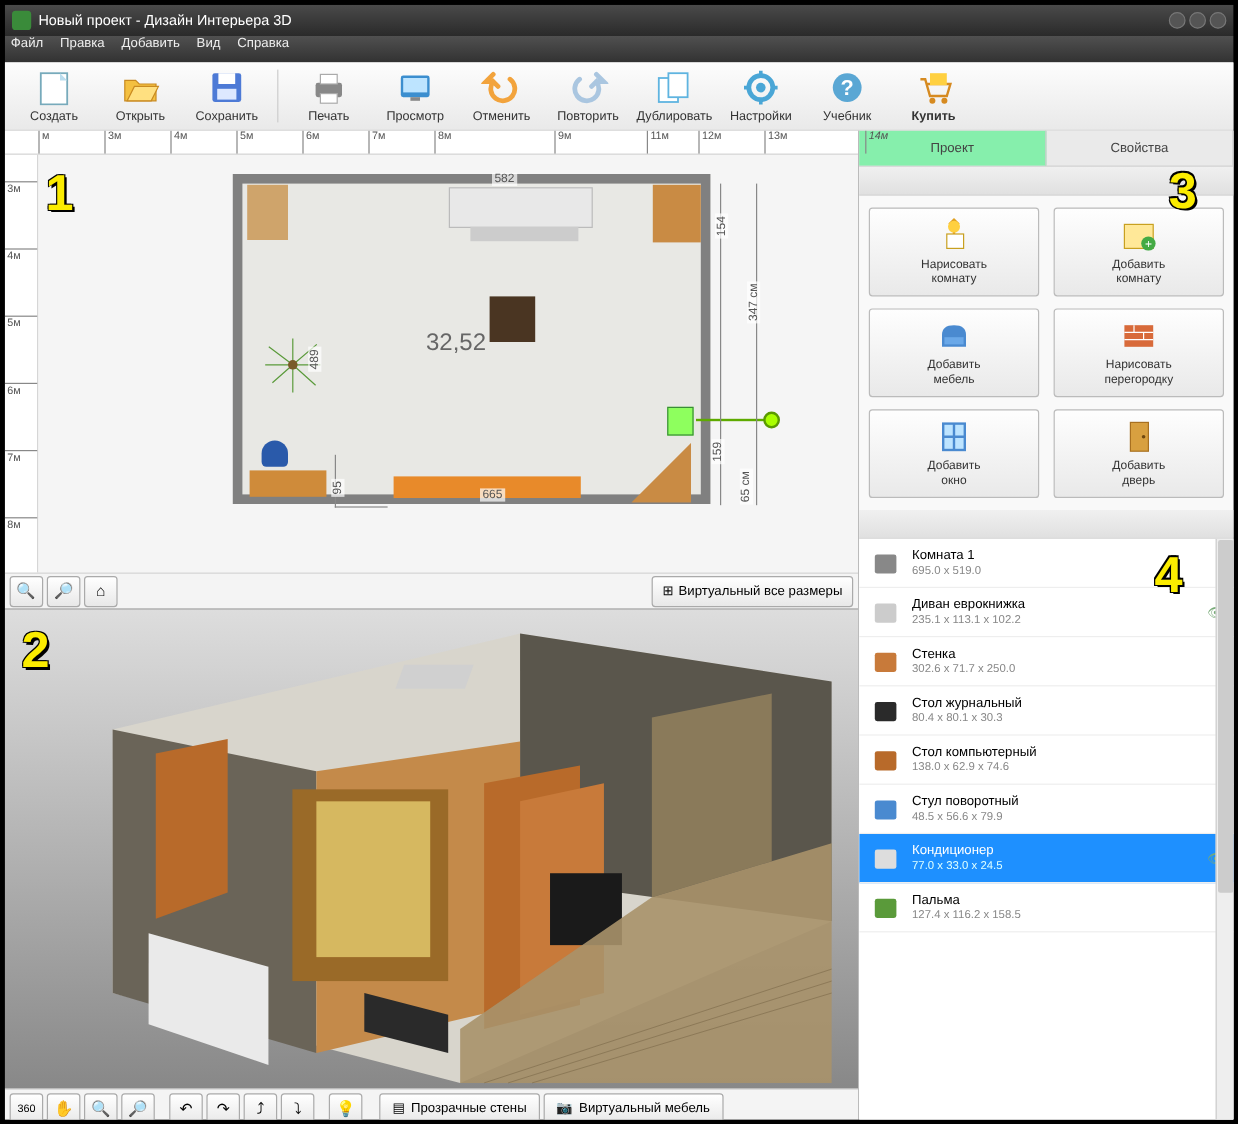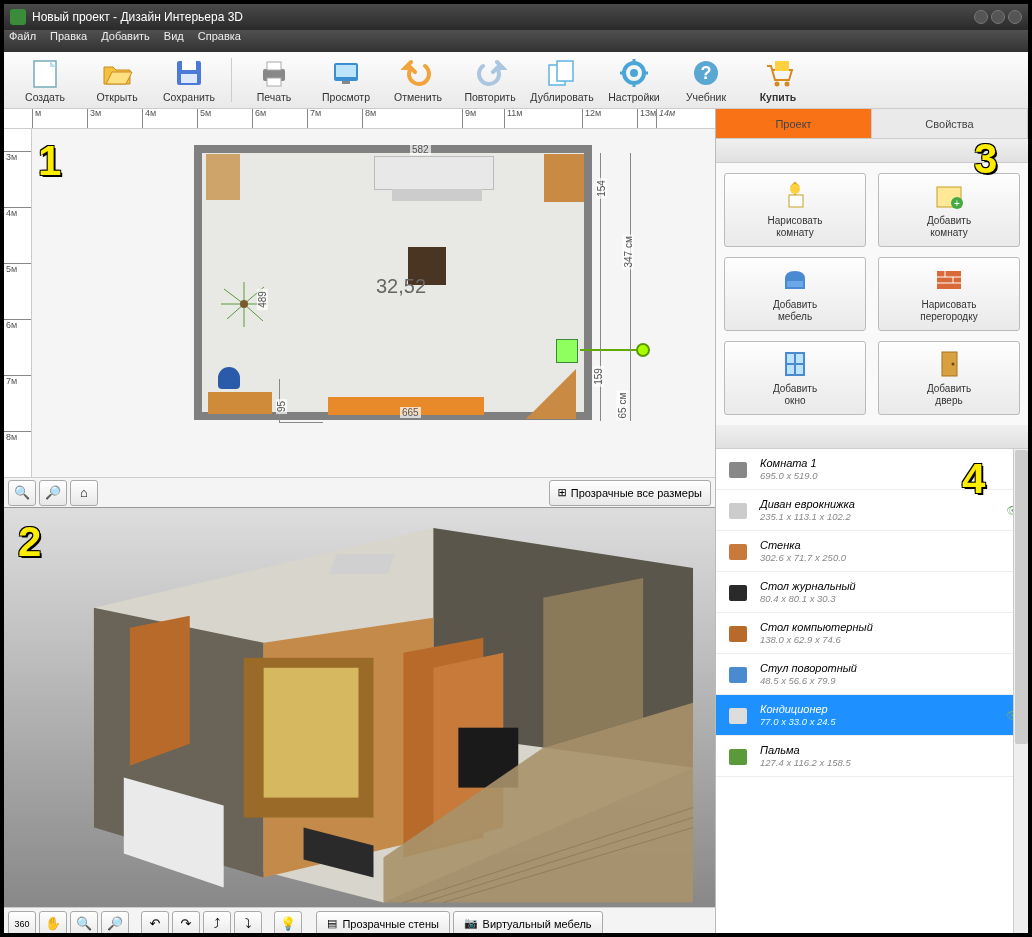--- a/index.html
+++ b/index.html
@@ -30,31 +30,31 @@
 .area-label { position: absolute; font-size: 20px; color: #666; }
 .obj { position: absolute; }
 .plan-controls { height: 30px; border-top: 1px solid #ccc; background: #f4f4f4; display: flex; align-items: center; padding: 0 4px; gap: 3px; }
 .small-btn { width: 28px; height: 26px; border: 1px solid #aaa; background: linear-gradient(#fff,#e8e8e8); border-radius: 3px; display: flex; align-items: center; justify-content: center; font-size: 13px; cursor: pointer; }
 .toggle-dims { margin-left: auto; height: 26px; border: 1px solid #aaa; background: linear-gradient(#fff,#e8e8e8); border-radius: 3px; padding: 0 8px; font-size: 11px; display: flex; align-items: center; gap: 4px; cursor: pointer; }
 .view3d { flex: 1; background: linear-gradient(#ddd,#888); position: relative; border-top: 1px solid #999; }
 .view3d-controls { height: 32px; border-top: 1px solid #ccc; background: #f4f4f4; display: flex; align-items: center; padding: 0 4px; gap: 3px; }
 .wide-btn { height: 26px; border: 1px solid #aaa; background: linear-gradient(#fff,#e8e8e8); border-radius: 3px; padding: 0 10px; font-size: 11px; display: flex; align-items: center; gap: 5px; cursor: pointer; }
 .tabs { height: 30px; display: flex; border-bottom: 1px solid #ccc; background: #eaeaea; }
 .tab { flex: 1; display: flex; align-items: center; justify-content: center; font-size: 11px; color: #444; border-right: 1px solid #ccc; cursor: pointer; }
-.tab.active { background: #f97316; }
+.tab.active { background: #86efac; }
 .panel-header { height: 24px; background: linear-gradient(#f0f0f0,#e0e0e0); border-bottom: 1px solid #ccc; font-size: 11px; color: #888; padding: 4px 10px; }
 .big-buttons { padding: 10px 8px; display: grid; grid-template-columns: 1fr 1fr; gap: 10px 12px; }
 .big-btn { height: 74px; border: 1px solid #bbb; background: linear-gradient(#fefefe,#e9e9e9); border-radius: 3px; display: flex; flex-direction: column; align-items: center; justify-content: center; cursor: pointer; }
 .big-btn .ic { width: 32px; height: 30px; }
 .big-btn .lbl { font-size: 10px; color: #333; text-align: center; line-height: 1.2; margin-top: 4px; }
 .object-list { flex: 1; overflow-y: auto; background: #fff; position: relative; }
 .obj-item { height: 41px; display: flex; align-items: center; padding: 0 8px; border-bottom: 1px solid #eee; cursor: pointer; }
 .obj-item.sel { background: #1e90ff; color: #fff; }
 .obj-icon { width: 28px; height: 28px; margin-right: 8px; display: flex; align-items: center; justify-content: center; }
-.obj-text { flex: 1; font-size: 11px; line-height: 1.3; font-style: italic; }
+.obj-text { flex: 1; font-size: 11px; line-height: 1.3; }
 .obj-text .dims { font-size: 9.5px; color: #888; }
 .obj-item.sel .dims { color: #dff; }
 .eye { width: 14px; font-size: 11px; color: #7a7; }
 .callout { position: absolute; width: 48px; height: 48px; font-size: 42px; font-weight: bold; color: #fbec00; text-shadow: 2px 2px 0 #000, -1px -1px 0 #000, 1px -1px 0 #000, -1px 1px 0 #000; font-family: Impact, Arial Black, sans-serif; z-index: 100; pointer-events: none; }
 .scrollbar { position: absolute; right: 0; top: 0; width: 15px; height: 100%; background: #eee; border-left: 1px solid #ccc; }
 .scrollbar .thumb { width: 13px; margin: 1px; background: #ccc; border-radius: 2px; }
 svg { display: block; }
 </style>
 </head>
 <body>
@@ -195,24 +195,24 @@
       <div class="ruler-h" id="rulerH">
           <div class="tick" style="left: 28px;">м</div>
           <div class="tick" style="left: 83px;">3м</div>
           <div class="tick" style="left: 138px;">4м</div>
           <div class="tick" style="left: 193px;">5м</div>
           <div class="tick" style="left: 248px;">6м</div>
           <div class="tick" style="left: 303px;">7м</div>
           <div class="tick" style="left: 358px;">8м</div>
           <div class="tick" style="left: 413px; margin-left: 45px;">9м</div>
           <div class="tick" style="left: 468px; margin-top: 32px;">10м</div>
-          <div class="tick" style="left: 500px;">11м</div>
+          <div class="tick" style="left: 535px;">11м</div>
           <div class="tick" style="left: 578px;">12м</div>
           <div class="tick" style="left: 633px;">13м</div>
-          <div class="tick" style="left: 652px; font-style: italic;">14м</div>
+          <div class="tick" style="left: 717px; font-style: italic;">14м</div>
         </div>
       <div class="plan-area">
         <div class="ruler-v" id="rulerV">
             <div class="tick" style="top: 22px;">3м</div>
             <div class="tick" style="top: 78px;">4м</div>
             <div class="tick" style="top: 134px;">5м</div>
             <div class="tick" style="top: 190px;">6м</div>
             <div class="tick" style="top: 246px;">7м</div>
             <div class="tick" style="top: 302px;">8м</div>
           </div>
@@ -247,30 +247,30 @@
           <div class="obj" style="left:598px;top:24px;width:1px;height:268px;background:#888"></div>
 
           <span class="dim-label" style="left:378px;top:15px">582</span>
           <span class="dim-label" style="left:559px;top:54px;transform:rotate(-90deg)">154</span>
           <span class="dim-label" style="left:596px;top:135px;transform:rotate(-90deg);transform-origin:left">347 см</span>
           <span class="dim-label" style="left:220px;top:165px;transform:rotate(-90deg)">489</span>
           <span class="dim-label" style="left:368px;top:278px">665</span>
           <span class="dim-label" style="left:242px;top:272px;transform:rotate(-90deg)">95</span>
           <span class="dim-label" style="left:556px;top:242px;transform:rotate(-90deg)">159</span>
           <span class="dim-label" style="left:590px;top:286px;transform:rotate(-90deg);transform-origin:left">65 см</span>
-          <span class="area-label" style="left:344px;top:146px">32,52</span>
+          <span class="area-label" style="left:323px;top:146px">32,52</span>
         </div>
       </div>
       <div class="plan-controls">
         <div class="small-btn">🔍</div>
         <div class="small-btn">🔎</div>
         <div class="small-btn">⌂</div>
         <div class="toggle-dims">
           <span>⊞</span>
-          <span>Прозрачные все размеры</span>
+          <span>Виртуальный все размеры</span>
         </div>
       </div>
       <div class="view3d">
         <div class="callout" style="left:14px;top:10px">2</div>
         <svg width="100%" height="100%" viewBox="0 0 712 400">
           <polygon points="90,320 380,395 690,260 690,60 430,20 90,100" fill="#d8d5cc"></polygon>
           <polygon points="90,100 90,320 260,370 260,135" fill="#6a6458"></polygon>
           <polygon points="430,20 690,60 690,260 430,225" fill="#5a564c"></polygon>
           <polygon points="260,135 430,110 430,330 260,370" fill="#c48a4a"></polygon>
           <rect x="240" y="150" width="130" height="160" fill="#9a6a28"></rect>

